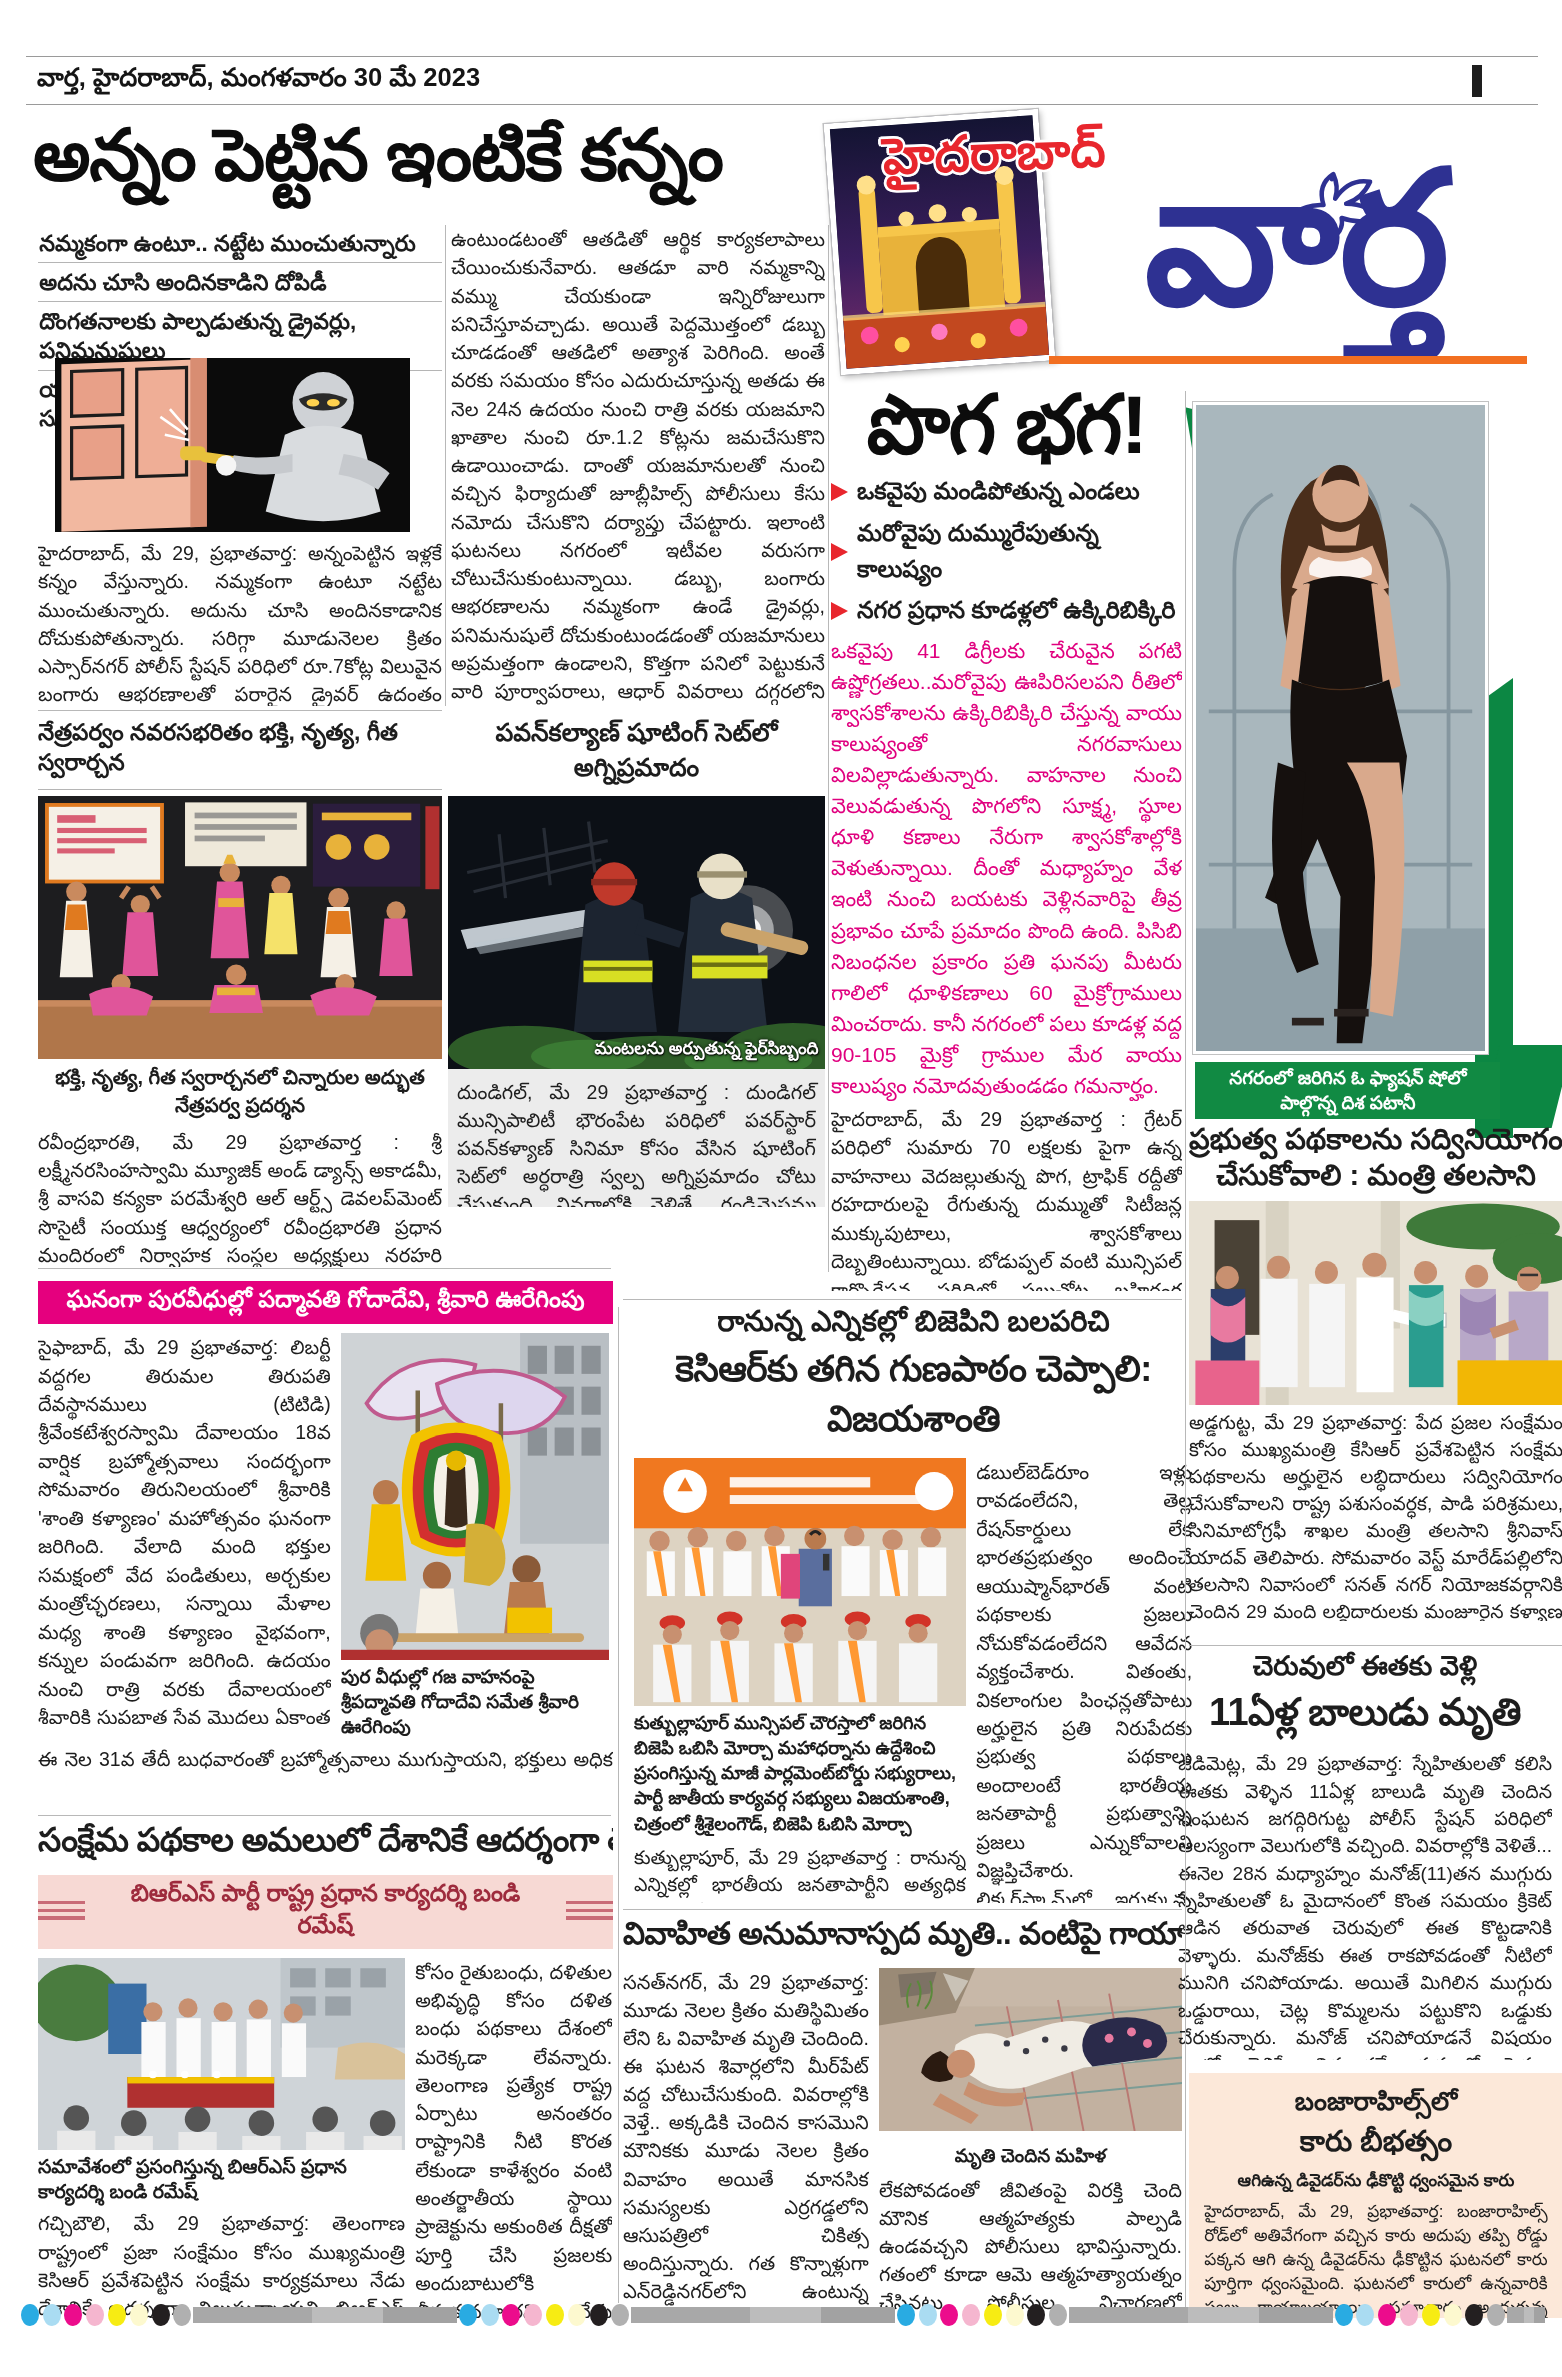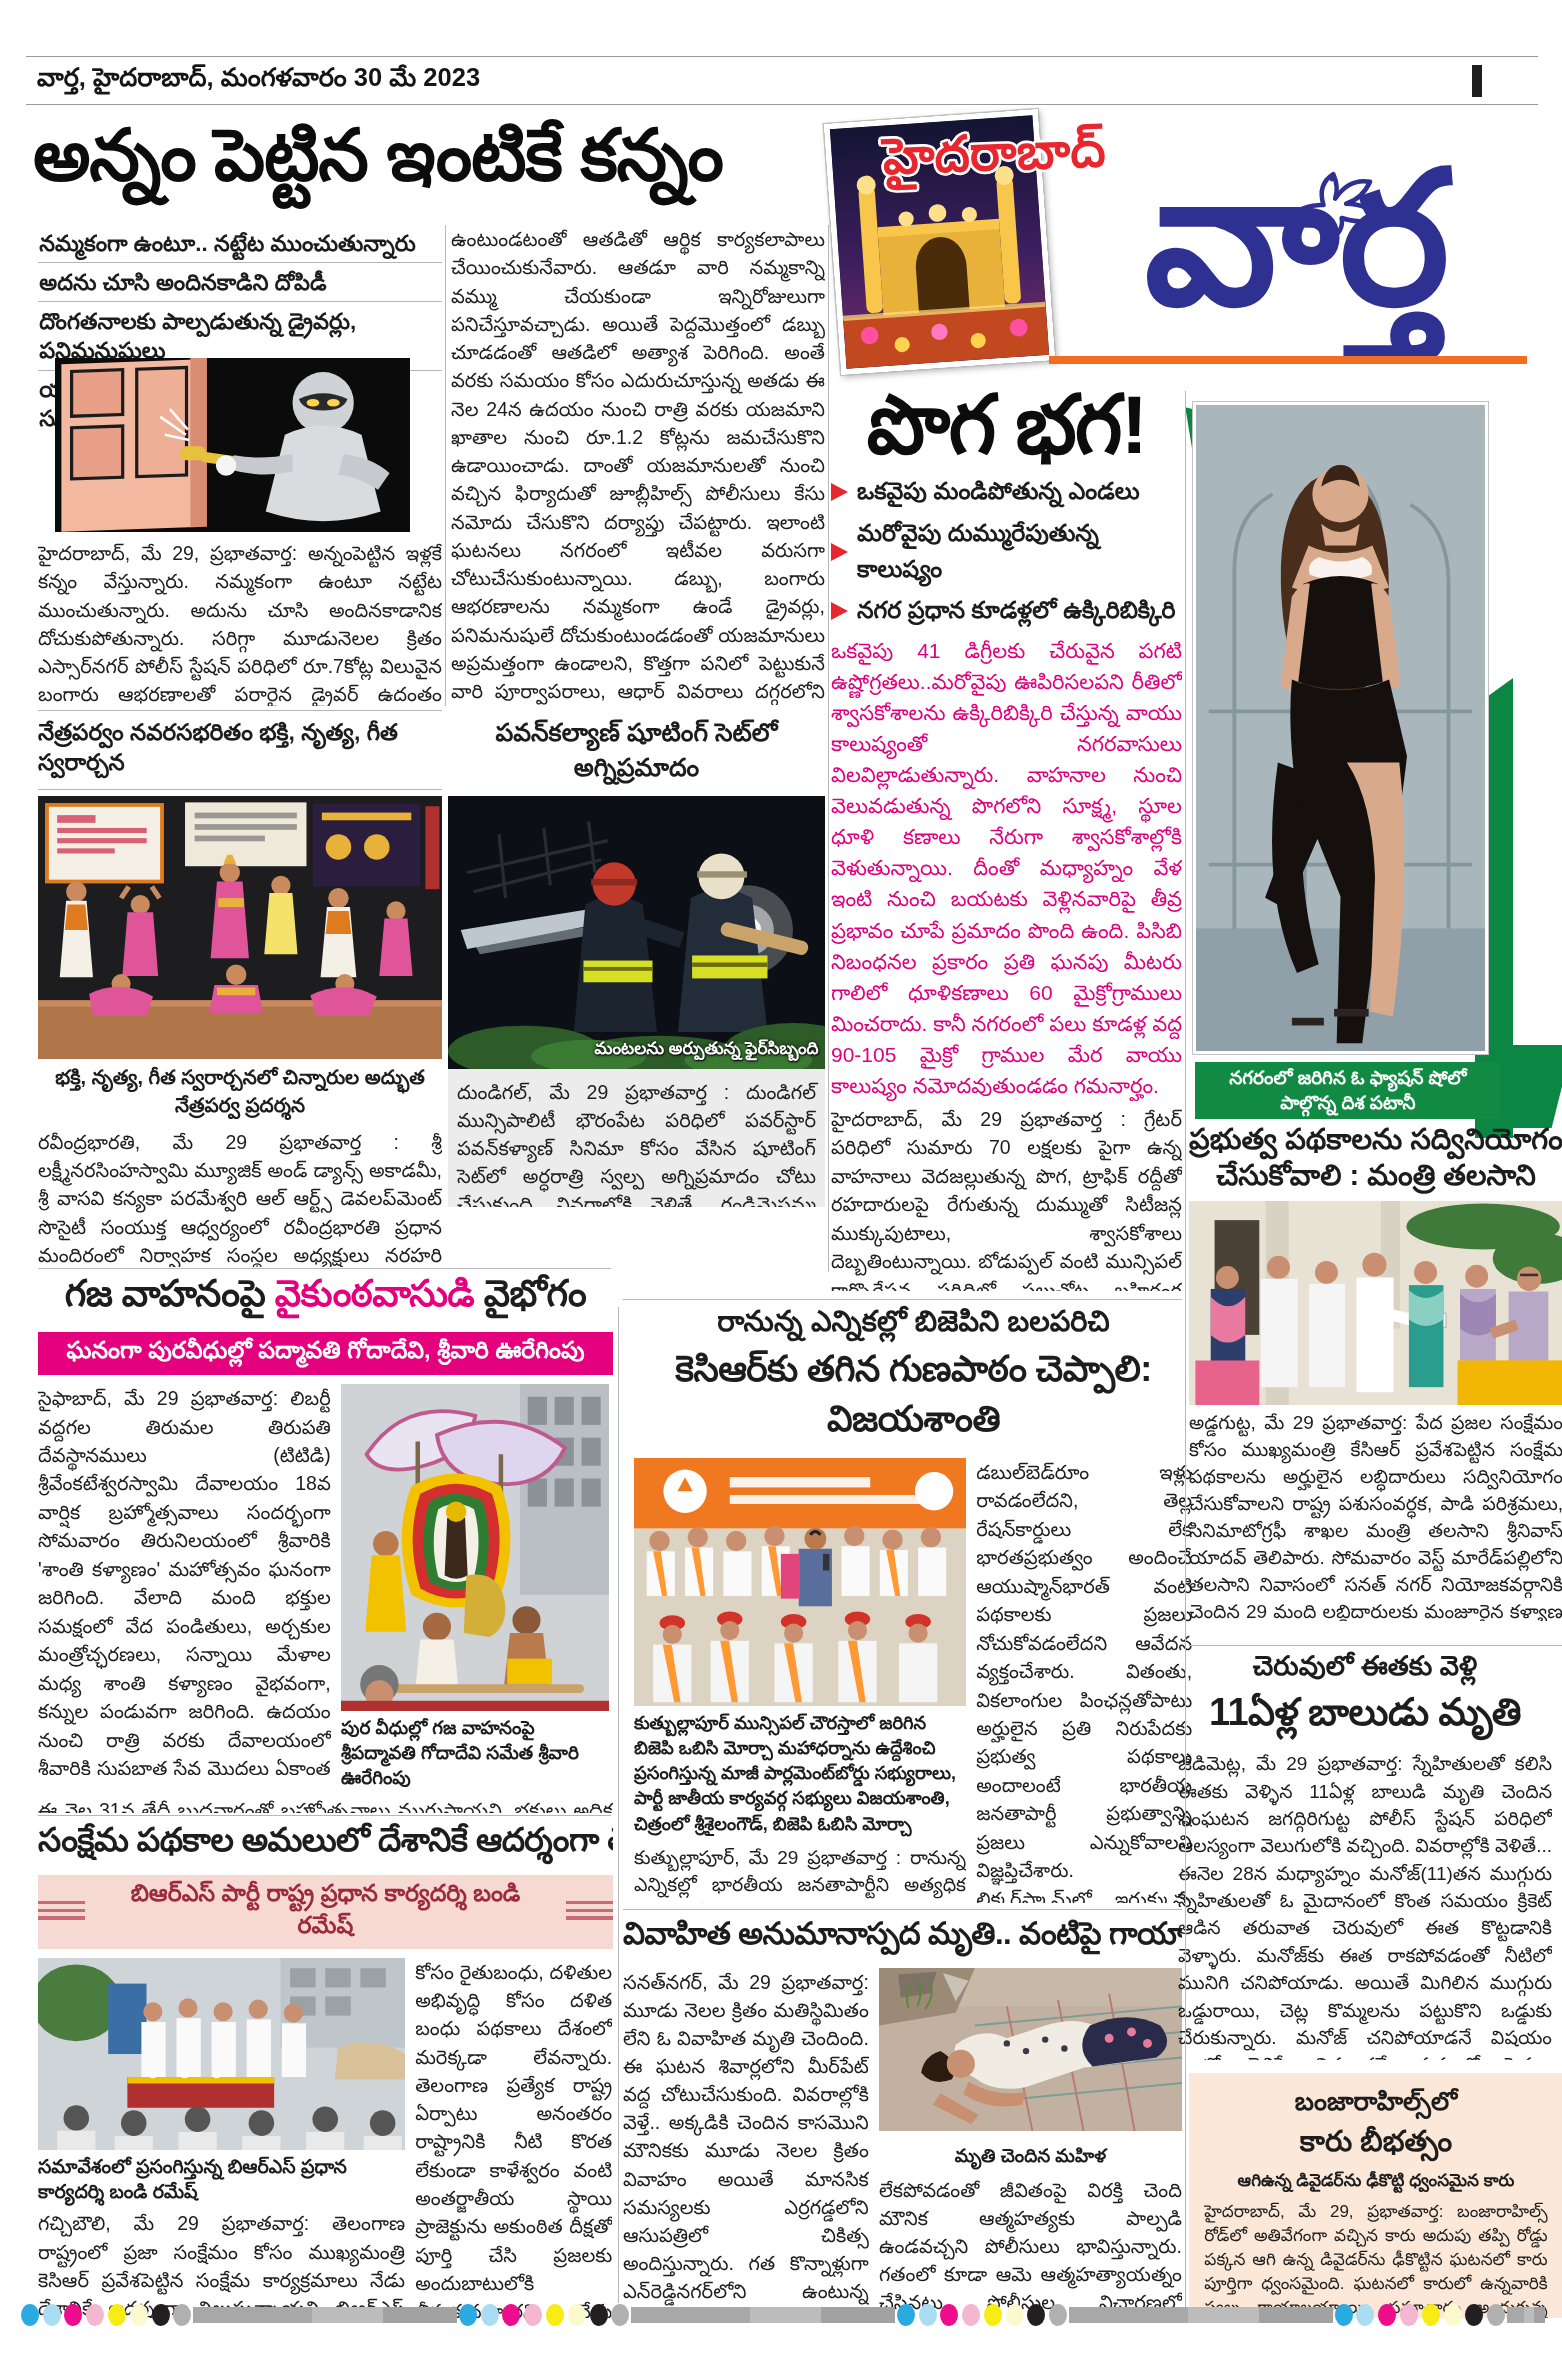--- a/index.html
+++ b/index.html
@@ -407,21 +407,20 @@
             <ellipse cx="220" cy="408" rx="90" ry="26"></ellipse>
             <ellipse cx="470" cy="414" rx="100" ry="26"></ellipse>
           </g>
       </svg>
       <div id="fire-caption">మంటలను అర్పుతున్న ఫైర్‌సిబ్బంది</div>
     </div>
     <div id="fire-body" class="ov just">దుండిగల్, మే 29 ప్రభాతవార్త : దుండిగల్ మున్సిపాలిటీ భౌరంపేట పరిధిలో పవర్‌స్టార్ పవన్‌కళ్యాణ్ సినిమా కోసం వేసిన షూటింగ్ సెట్‌లో అర్ధరాత్రి స్వల్ప అగ్నిప్రమాదం చోటు చేసుకుంది. వివరాల్లోకి వెళితే.. గండిమైసమ్మ మియాపూర్ రహదారిలోని హమారా దాబా ఎదురుగా కొన్ని నెలల కిందట పవర్‌స్టార్ పవన్‌కళ్యాణ్ సినిమా షూటింగ్ కోసం సెట్ వేశారు. షూటింగ్ అయిపోవడంతో సోమవారం సెట్‌ను అక్కడి నుండి తొలగించే క్రమంలో గ్యాస్‌కట్టర్లతో ఇనుపపైపులను కట్‌చేస్తుండగా నిప్పురవ్వలు థర్మకోల్ షీట్లపై పడడంతో మంటలు చెలరేగాయి. సమాచారం అగ్నిమాపక సిబ్బంది హుటాహుటిన ఘటనాస్థలికి చేరుకొని మంటలను అదుపులోకి తీసుకువచ్చారు. ఈప్రమాదంలో కూలీలు ఎవరికి ఎటువంటి గాయాలు కాలేదు. స్వల్పంగా ఆస్థినష్టం సంభవించినట్లు అధికారులు పేర్కొంటున్నారు. ఈమేరకు దుండిగల్ పోలీసులు కేసు నమోదు చేసుకొని దర్యాప్తు చేపట్టారు.</div>
   </div>
 
   <div id="gaja" class="abs ov">
-    <div class="h"><span>గజ వాహనంపై </span><span class="mag">వైకుంఠవాసుడి</span><span> వైభోగం</span></div>
     <div id="gaja-band">ఘనంగా పురవీధుల్లో పద్మావతి గోదాదేవి, శ్రీవారి ఊరేగింపు</div>
     <div id="gaja-row">
       <div id="gaja-body" class="ov just">సైఫాబాద్, మే 29 ప్రభాతవార్త: లిబర్టీ వద్దగల తిరుమల తిరుపతి దేవస్థానములు (టిటిడి) శ్రీవేంకటేశ్వరస్వామి దేవాలయం 18వ వార్షిక బ్రహ్మోత్సవాలు సందర్భంగా సోమవారం తిరునిలయంలో శ్రీవారికి 'శాంతి కళ్యాణం' మహోత్సవం ఘనంగా జరిగింది. వేలాది మంది భక్తుల సమక్షంలో వేద పండితులు, అర్చకుల మంత్రోచ్ఛరణలు, సన్నాయి మేళాల మధ్య శాంతి కళ్యాణం వైభవంగా, కన్నుల పండువగా జరిగింది. ఉదయం నుంచి రాత్రి వరకు దేవాలయంలో శ్రీవారికి సుప్రభాత సేవ మొదలు ఏకాంత సేవలు వరకు అన్ని సేవలు భక్తి శ్రద్ధలతో ఆగమోక్తంగా జరిగాయి. ఉదయం 8 గంటలకు గరుడ వాహనంపై శ్రీపద్మావతి గోదాదేవి సమేత శ్రీవారి ఊరేగింపు గజ వాహనంపై పురవీధుల్లో అత్యంత వైభవంగా జరగగా, రాత్రి 8 గంటలకు గరుడ వాహనంపై పురవీధుల్లో శ్రీవారి ఊరేగింపు కొనసాగింది. ఈ ఊరేగింపులో హిమాయత్‌నగర్ డివిజన్ కార్పొరేటర్ జి.మహాలక్ష్మీరామన్‌గౌడ్, వందలాది మంది భక్తులు పెద్ద ఎత్తున పాల్గొన్నారు. వేలాది మంది భక్తులకు, సిబ్బందికి ఉదయం అల్పాహారం, మధ్యాహ్నం, రాత్రి అన్నప్రసాద వితరణ జరిగింది.</div>
       <div id="gaja-right">
         <div id="gaja-photo">
           <svg viewBox="0 0 419 512" width="268" height="327" preserveAspectRatio="none">
             <rect width="419" height="512" fill="#cfd3d6"></rect>
             <rect x="280" y="0" width="139" height="330" fill="#b9bfc4"></rect>
             <g fill="#8b9196">
                 <rect x="292" y="20" width="30" height="44"></rect>

